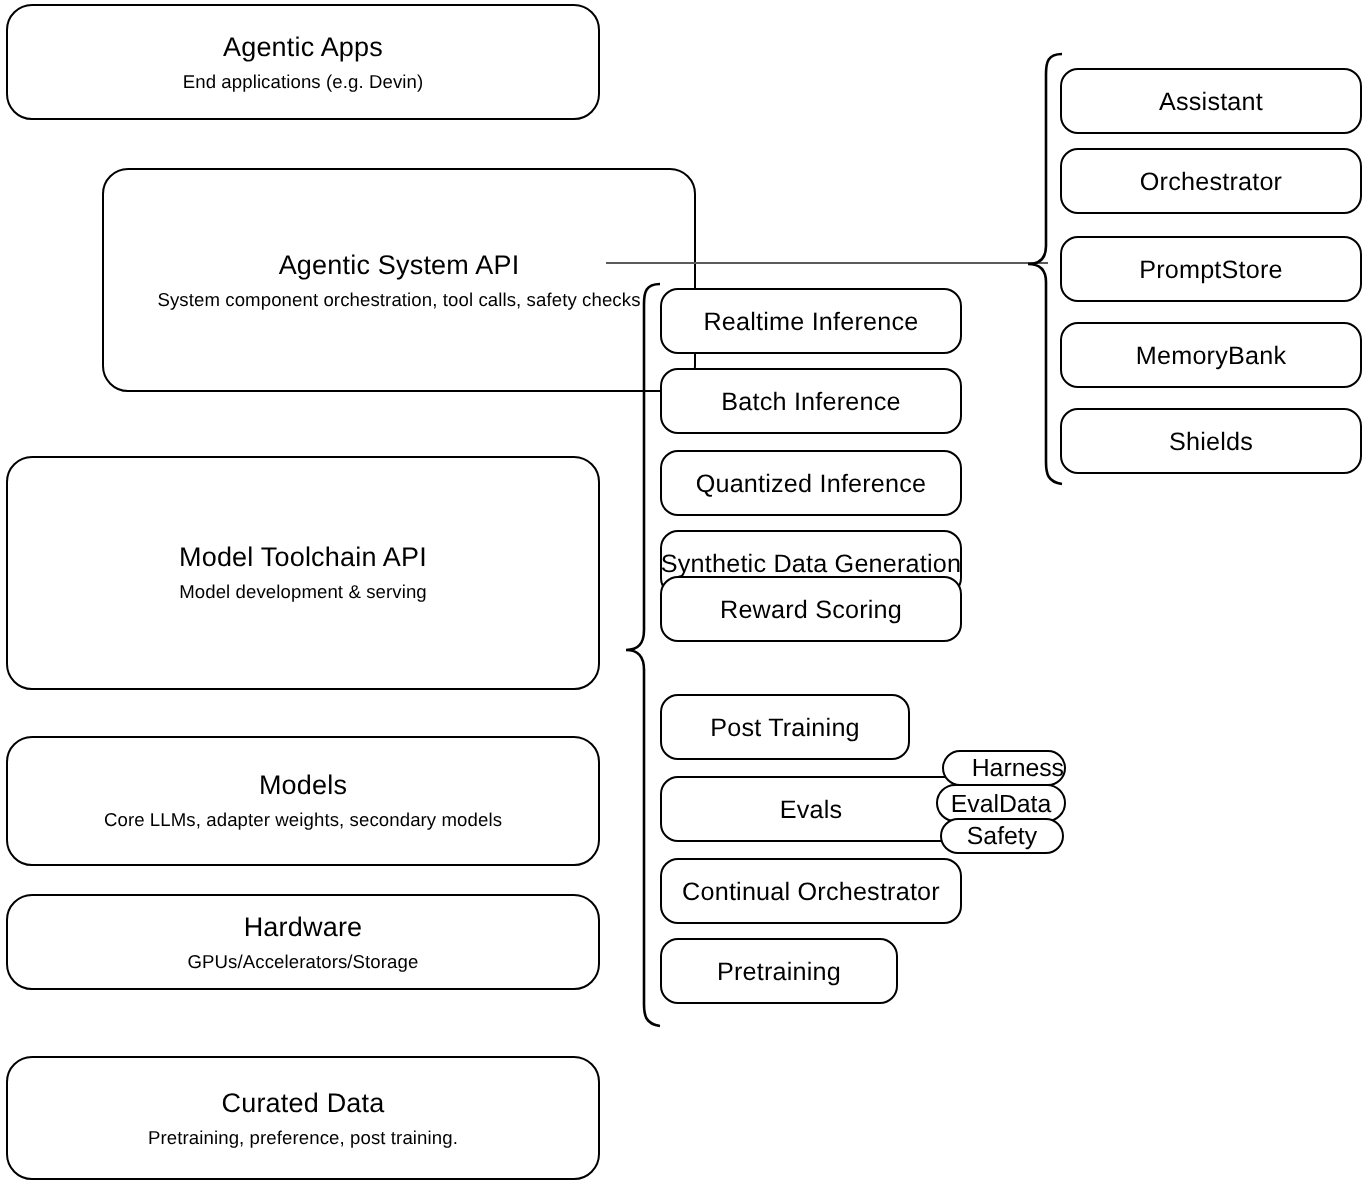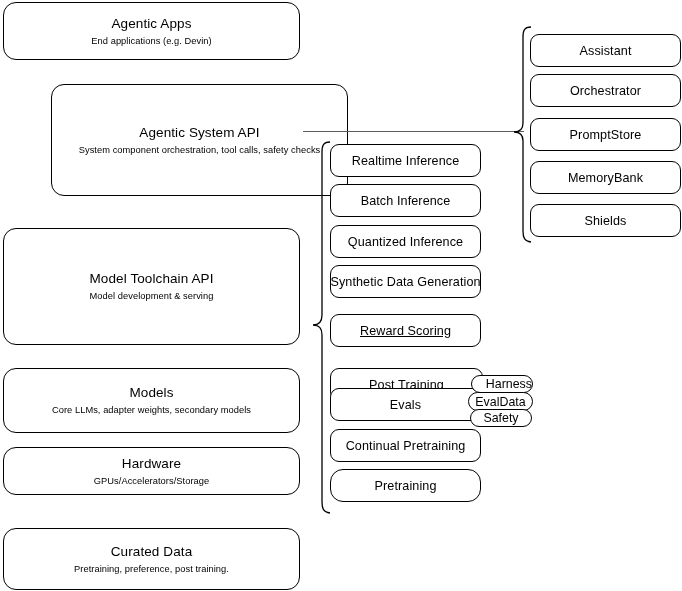--- a/index.html
+++ b/index.html
@@ -145,33 +145,33 @@
   </div>
   <div class="node chip" style="left:330px; top:184px; width:151px; height:33px;">
     <div class="title">Batch Inference</div>
   </div>
   <div class="node chip" style="left:330px; top:225px; width:151px; height:33px;">
     <div class="title">Quantized Inference</div>
   </div>
   <div class="node chip" style="left:330px; top:265px; width:151px; height:33px;">
     <div class="title">Synthetic Data Generation</div>
   </div>
-  <div class="node chip" style="left:330px; top:314px; width:151px; height:33px;text-decoration:underline;">
+  <div class="node chip" style="left:330px; top:288px; width:151px; height:33px;">
     <div class="title">Reward Scoring</div>
   </div>
-  <div class="node chip" style="left:330px; top:368px; width:153px; height:33px;">
+  <div class="node chip" style="left:330px; top:347px; width:125px; height:33px;">
     <div class="title">Post Training</div>
   </div>
   <div class="node chip" style="left:330px; top:388px; width:151px; height:33px;">
     <div class="title">Evals</div>
   </div>
   <div class="node chip" style="left:330px; top:429px; width:151px; height:33px;">
-    <div class="title">Continual Pretraining</div>
-  </div>
-  <div class="node chip" style="left:330px; top:469px; width:151px; height:33px;border-radius:13px;">
+    <div class="title">Continual Orchestrator</div>
+  </div>
+  <div class="node chip" style="left:330px; top:469px; width:119px; height:33px;">
     <div class="title">Pretraining</div>
   </div>
 
   <div class="pill" style="left:471px; top:375px; width:62px; height:18px;justify-content:flex-end;">
     <span>Harness</span>
   </div>
   <div class="pill" style="left:468px; top:392px; width:65px; height:19px;">
     <span>EvalData</span>
   </div>
   <div class="pill" style="left:470px; top:409px; width:62px; height:18px;text-align:center;">

